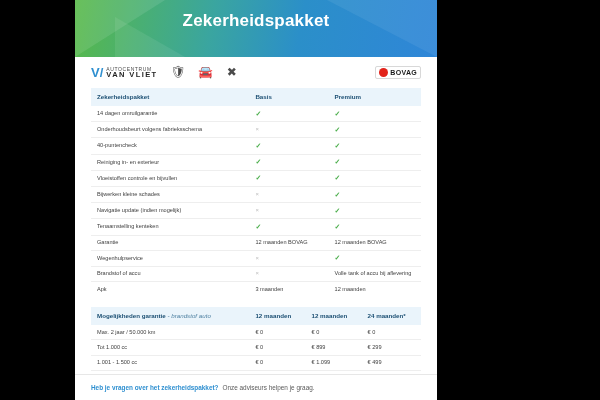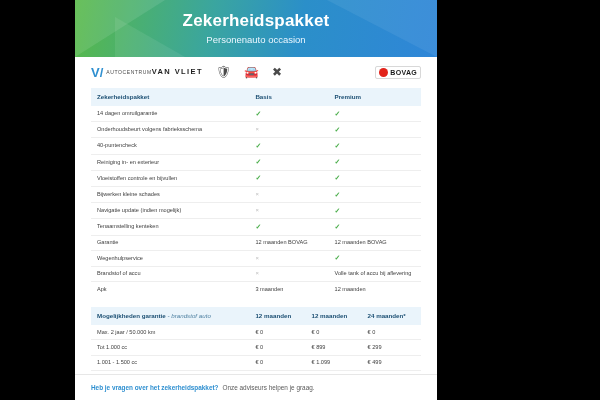--- a/index.html
+++ b/index.html
@@ -85,20 +85,21 @@
     gap: 3px;
   }
   .logo-vanvliet .mark {
     color: #2e8fd0;
     font-size: 13px;
     line-height: 13px;
     font-weight: bold;
   }
   .logo-vanvliet .txt {
     display: flex;
+    flex-direction: column;
     line-height: 6.5px;
   }
   .logo-vanvliet .txt .l1 {
     font-size: 5px;
     letter-spacing: 0.6px;
     color: #4a4a4a;
   }
   .logo-vanvliet .txt .l2 {
     font-size: 7.5px;
     letter-spacing: 1.4px;
@@ -198,21 +199,20 @@
 <body>
 
 <div class="page">
 
   <div class="header">
     <div class="tri1"></div>
     <div class="tri2"></div>
     <div class="tri3"></div>
     <div class="header-inner">
       <div class="doc-title">Zekerheidspakket</div>
-      <div class="doc-sub">Personenauto occasion</div>
     </div>
   </div>
 
   <div class="brandbar">
     <div class="logo-vanvliet">
       <span class="mark">V/</span>
       <span class="txt">
         <span class="l1">AUTOCENTRUM</span>
         <span class="l2">VAN VLIET</span>
       </span>

